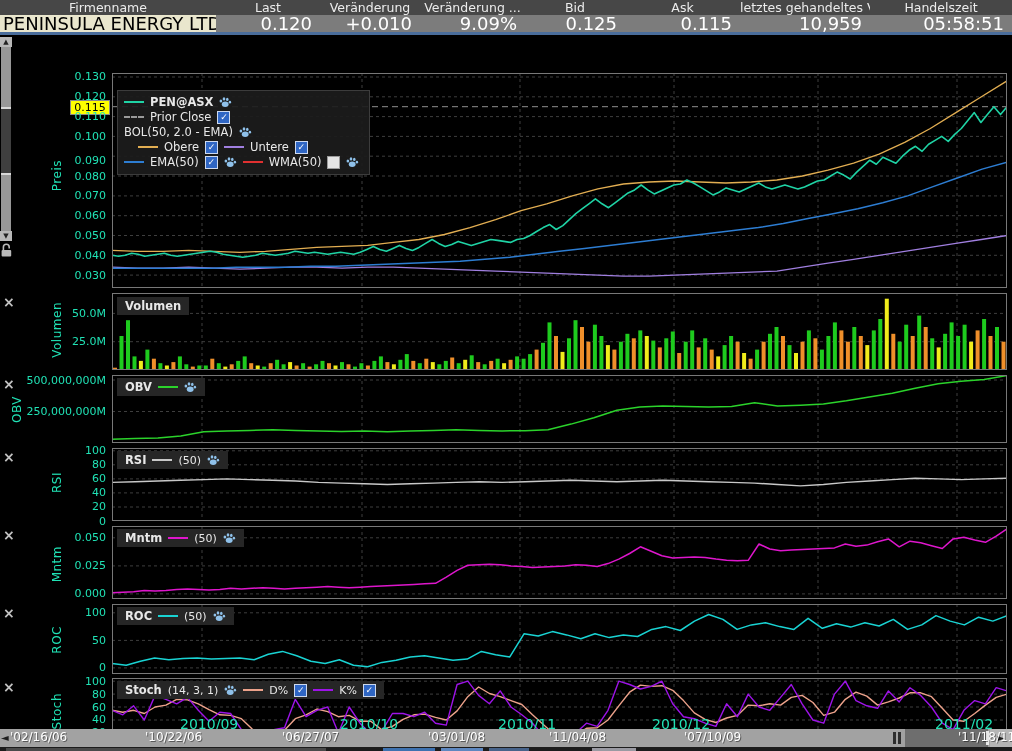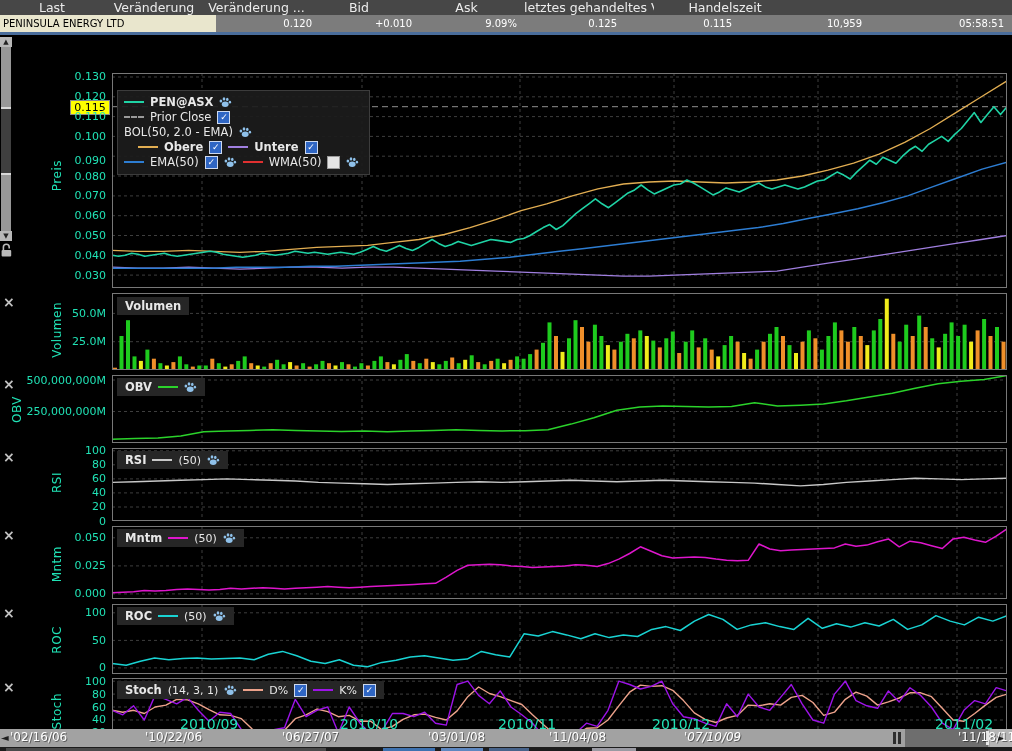--- a/index.html
+++ b/index.html
@@ -5,38 +5,38 @@
   html,body{margin:0;padding:0;background:#000;}
   body{width:1012px;height:751px;overflow:hidden;font-family:"DejaVu Sans",sans-serif;}
   .screen{position:relative;width:1012px;height:751px;background:#000;}
 
   
   .quote-bar{position:absolute;top:0;left:0;width:1012px;height:35px;}
   .q-row{display:flex;}
   .q-headers{height:15px;background:#474747;}
   .q-values{height:17px;background:#7c7c7c;}
   .qh{color:#ececec;font-size:12.5px;line-height:15px;text-align:center;white-space:nowrap;overflow:hidden;box-sizing:border-box;}
-  .qv{color:#fff;font-size:10px;line-height:17px;text-align:right;padding-right:8px;white-space:nowrap;overflow:hidden;box-sizing:border-box;}
+  .qv{color:#fff;font-size:18px;line-height:17px;text-align:right;padding-right:8px;white-space:nowrap;overflow:hidden;box-sizing:border-box;}
   .qv.firm{background:#e9e6cd;color:#000;text-align:left;padding-left:3px;font-weight:normal;}
   .blue-strip{position:absolute;top:32px;left:0;width:1012px;height:3px;background:#4a6d9b;}
 
   
   .chart{position:absolute;top:35px;left:0;width:1012px;height:694px;background:#000;}
   .panel{position:absolute;left:112px;width:895px;}
   .panel svg{display:block;}
   .tick{position:absolute;left:0;width:106px;text-align:right;color:#20e2b5;font-size:11px;line-height:13px;white-space:nowrap;}
   .vtitle{position:absolute;writing-mode:vertical-rl;transform:rotate(180deg);color:#20e2b5;font-size:12px;letter-spacing:.5px;}
   .xlab{position:absolute;color:#20e2b5;font-size:14px;white-space:nowrap;}
   .closex{position:absolute;left:3px;color:#c2c2c2;font-size:14px;font-weight:bold;line-height:12px;cursor:default;}
   .hl-price{position:absolute;left:70px;top:65px;width:38px;height:13px;background:#ffff00;color:#000;font-size:11px;line-height:13px;text-align:center;border:1px solid #888;}
 
   
   .legend{position:absolute;left:117px;top:55px;background:rgba(28,28,28,.92);border:1px solid #3c3c3c;padding:3px 10px 4px 6px;color:#e8e8e8;font-size:11.5px;}
   .lrow{display:flex;align-items:center;gap:6px;height:14px;margin:1px 0;white-space:nowrap;}
-  .lrow.indent{padding-left:14px;font-weight:bold;}
+  .lrow.indent{padding-left:14px;}
   .sym{font-weight:bold;}
   .sw{display:inline-block;width:20px;height:0;border-top:2px solid #fff;}
   .sw.dashed{border-top:2px dashed #9a9a9a;}
   .cb{display:inline-block;width:11px;height:11px;font-size:9px;line-height:11px;text-align:center;color:#fff;background:#2f66c4;border:1px solid #cdd9ee;box-sizing:content-box;}
   .cb.off{background:#e4e4e4;border:1px solid #9a9a9a;}
   .chip{position:absolute;display:flex;align-items:center;gap:6px;background:#262626;color:#e8e8e8;font-size:11px;padding:2px 8px;white-space:nowrap;}
   .chip b{font-weight:bold;font-size:11.5px;}
   .paw{display:inline-block;width:13px;height:12px;}
 
   
@@ -59,20 +59,21 @@
   .bottom-strip{position:absolute;top:747px;left:0;width:1012px;height:4px;background:#1c1c1c;}
   .frag{position:absolute;top:1px;height:3px;}
 </style>
 </head>
 <body>
 
 <div class="screen">
 
   <div class="quote-bar">
     <div class="q-row q-headers">
+      <div class="qh" style="width:216px">Firmenname</div>
       <div class="qh" style="width:104px">Last</div>
       <div class="qh" style="width:100px">Veränderung</div>
       <div class="qh" style="width:105px">Veränderung ...</div>
       <div class="qh" style="width:100px">Bid</div>
       <div class="qh" style="width:115px">Ask</div>
       <div class="qh" style="width:130px">letztes gehandeltes V...</div>
       <div class="qh" style="width:142px">Handelszeit</div>
     </div>
     <div class="q-row q-values">
       <div class="qv firm" style="width:216px">PENINSULA ENERGY LTD</div>
@@ -566,21 +567,21 @@
     <span class="h-left">◄</span>
     <div class="h-dark"></div>
     <div class="h-thumbgrip"></div>
     <div class="h-endbar"></div>
     <div class="h-right"><span>►</span></div>
   <span class="hdate" style="left: 10px;">'02/16/06</span>
       <span class="hdate" style="left: 145px;">'10/22/06</span>
       <span class="hdate" style="left: 282px;">'06/27/07</span>
       <span class="hdate" style="left: 428px;">'03/01/08</span>
       <span class="hdate" style="left: 549px;">'11/04/08</span>
-      <span class="hdate" style="left: 684px; font-style: italic;">'07/10/09</span>
+      <span class="hdate" style="left: 684px;">'07/10/09</span>
       <span class="hdate" style="left: 821px; margin-top: 40px;">'03/15/10</span>
       <span class="hdate" style="left: 958px;">'11/18/11</span>
     </div>
   <div class="bottom-strip">
     <div class="frag" style="left:6px;width:320px;background:#4a4a4a"></div>
     <div class="frag" style="left:383px;width:52px;background:#3e72b0"></div>
     <div class="frag" style="left:441px;width:42px;background:#5d87c0"></div>
     <div class="frag" style="left:489px;width:40px;background:#47638a"></div>
     <div class="frag" style="left:592px;width:44px;background:#9a9aa2"></div>
   </div>

